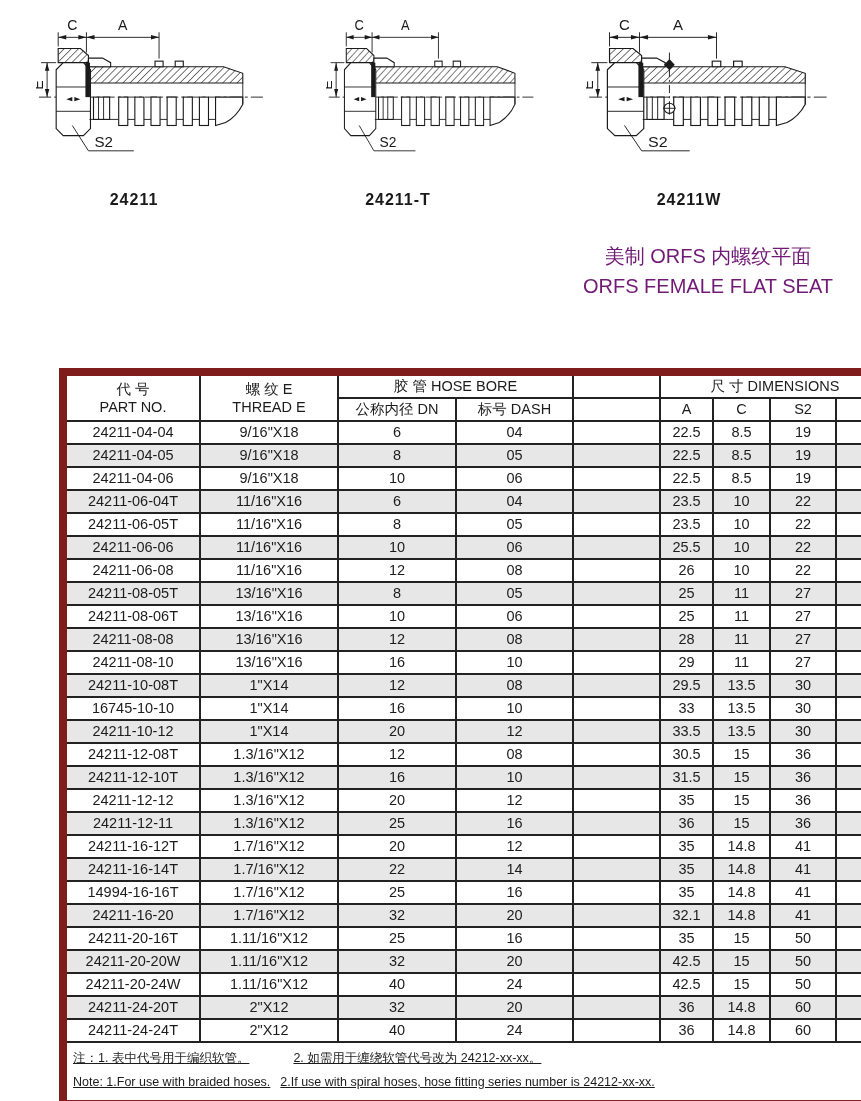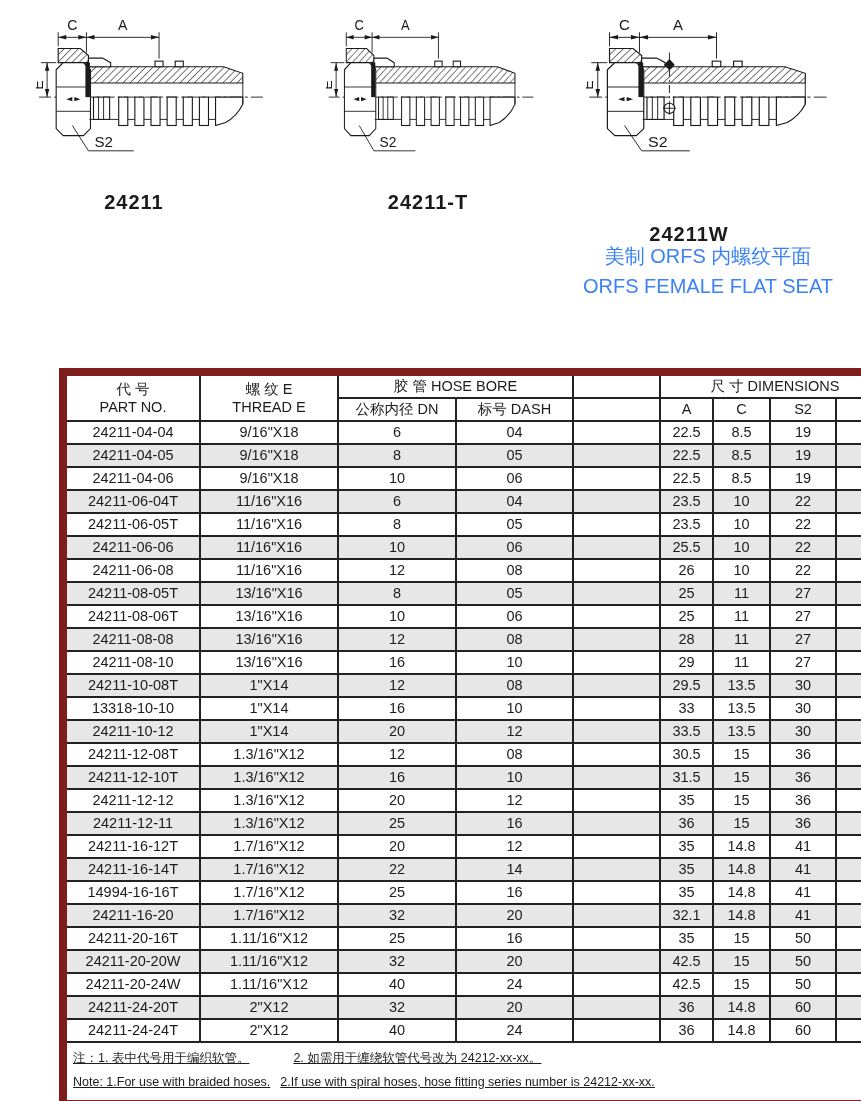--- a/index.html
+++ b/index.html
@@ -9,25 +9,25 @@
   }
   
   .fit { position:absolute; }
   #fit1 { left:36px;  top:12px; width:232px; height:152px; }
   #fit2 { left:326px; top:12px; width:212px; height:152px; }
   #fit3 { left:586px; top:12px; width:246px; height:152px; }
   .dlab  { font-family:"Liberation Sans", sans-serif; font-size:14px; fill:#1a1a1a; text-anchor:middle; }
   .dlab2 { font-family:"Liberation Sans", sans-serif; font-size:15px; fill:#1a1a1a; }
   
   .caption { position:absolute; top:191px; width:150px; text-align:center;
-             font-size:20px; font-weight:bold; letter-spacing:1px; color:#1a1a1a; }
-  #cap1 { left:59px; } #cap2 { left:353px; } #cap3 { left:614px;margin-top:32px; }
+             font-size:16px; font-weight:bold; letter-spacing:1px; color:#1a1a1a; }
+  #cap1 { left:59px; } #cap2 { left:323px; } #cap3 { left:614px; }
   
   .desc { position:absolute; left:556px; top:241px; width:304px; text-align:center;
-          color:#3b82f6; font-size:20px; line-height:30px; }
+          color:#701a75; font-size:20px; line-height:30px; }
   .desc .zh { font-size:20px; }
   
   .spec { position:absolute; left:15px; top:368px; width:830px;
           border-collapse:collapse; table-layout:fixed; }
   .spec th, .spec td {
     border:2px solid #222222; text-align:center; vertical-align:middle;
     font-weight:normal; font-size:14.5px; height:21px; padding:0 1px;
     line-height:1.05; white-space:nowrap; overflow:hidden; color:#1c1c1c;
   }
   .spec { border:8px solid #7f1d1d;margin-left:44px; }
@@ -305,21 +305,21 @@
           <td>1"X14</td>
           <td>12</td>
           <td>08</td>
           <td></td>
           <td>29.5</td>
           <td>13.5</td>
           <td>30</td>
           <td></td>
         </tr>
         <tr>
-          <td>13318-10-10</td>
+          <td>16745-10-10</td>
           <td>1"X14</td>
           <td>16</td>
           <td>10</td>
           <td></td>
           <td>33</td>
           <td>13.5</td>
           <td>30</td>
           <td></td>
         </tr>
         <tr>

